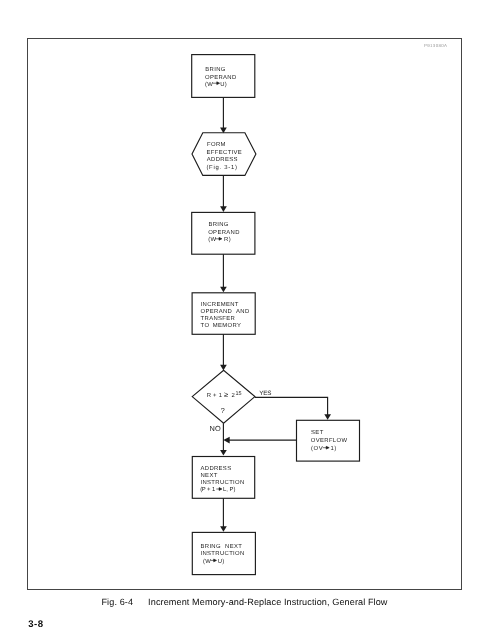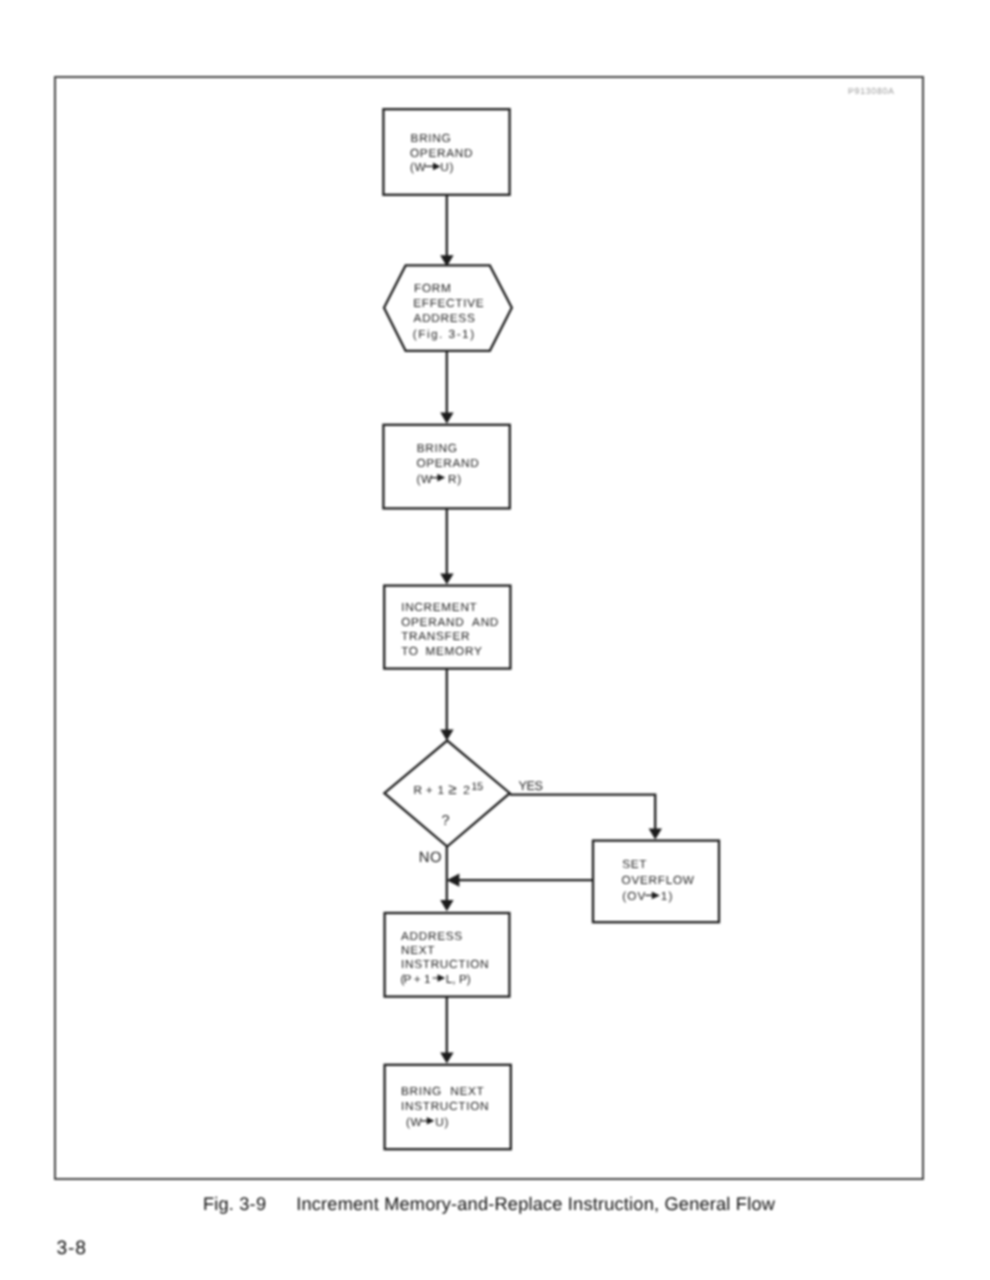--- a/index.html
+++ b/index.html
@@ -6,21 +6,21 @@
   body{width:495px;height:640px;position:relative;overflow:hidden;
        font-family:"Liberation Sans",sans-serif;color:#2b2b2b;
        -webkit-font-smoothing:antialiased;text-rendering:geometricPrecision;}
   #page{position:absolute;left:0;top:0;width:495px;height:640px;background:#ffffff;}
   #chartborder{position:absolute;left:27px;top:38px;width:434.5px;height:551.5px;
       border:1.2px solid #454545;box-sizing:border-box;}
   #figcode{position:absolute;left:424px;top:42.8px;font-size:4.4px;letter-spacing:0.35px;color:#9a9a9a;}
   #caption{position:absolute;left:0;top:597px;width:489px;text-align:center;
       font-size:9.1px;letter-spacing:0.1px;color:#0d0d0d;white-space:pre;}
   #caption .gap{display:inline-block;width:15px;}
-  #pagenum{position:absolute;left:28.3px;top:619px;font-size:9.6px;letter-spacing:0.4px;color:#0d0d0d;}
+  #pagenum{position:absolute;left:28.3px;top:619px;font-size:9.6px;letter-spacing:0.4px;color:#0d0d0d;font-weight:bold;}
   svg{position:absolute;left:0;top:0;}
   #page{filter:blur(0.4px);}
   .nt{font-family:"Liberation Sans",sans-serif;font-size:5.9px;fill:#1c1c1c;letter-spacing:0.35px;}
   .lbl{font-family:"Liberation Sans",sans-serif;font-size:6.4px;fill:#1c1c1c;letter-spacing:0.1px;}
   .sup{font-size:5.5px;letter-spacing:-0.1px;}
   .ar path{stroke:#1c1c1c;stroke-width:0.62;fill:#1c1c1c;}
 </style>
 </head>
 <body>
 
@@ -115,15 +115,15 @@
       <text class="nt" x="203.0" y="562.9"><tspan>(W</tspan><tspan dx="6.4">U)</tspan></text>
       <g class="ar">
         <path d="M210.4,560.4 H214.5 M213.7,559.0 L216.5,560.4 L213.7,561.8 Z"></path>
       </g>
 
       <text class="lbl" x="259.3" y="394.8" style="letter-spacing:-0.2px;font-size:6.3px">YES</text>
       <text class="lbl" x="209.4" y="431.2" style="letter-spacing:0.3px;font-size:7.4px">NO</text>
     </g>
   </svg>
 
-  <div id="caption"><span>Fig. 3-9</span><span class="gap"></span><span>Increment Memory-and-Replace Instruction, General Flow</span></div>
+  <div id="caption"><span>Fig. 6-4</span><span class="gap"></span><span>Increment Memory-and-Replace Instruction, General Flow</span></div>
   <div id="pagenum">3-8</div>
 </div>
 
 </body></html>

